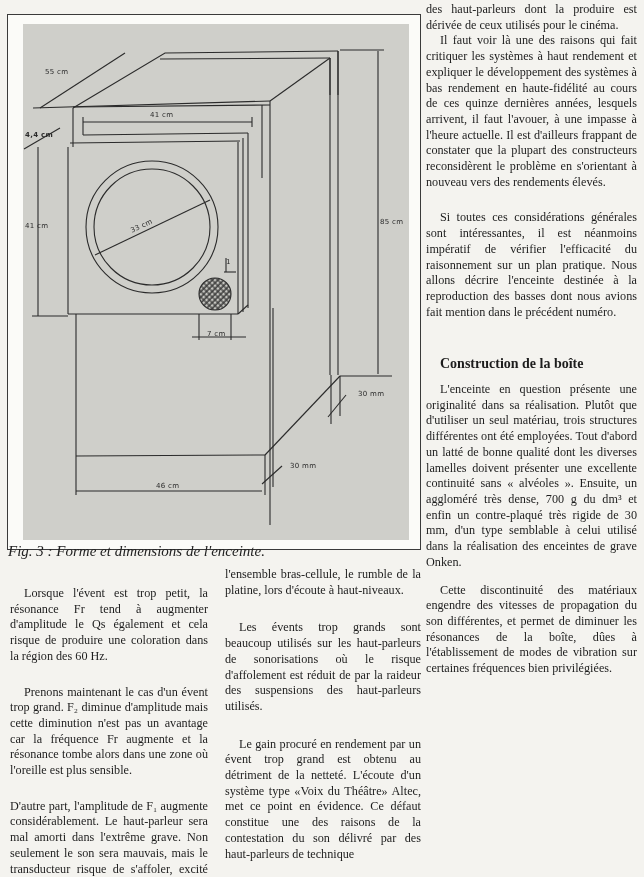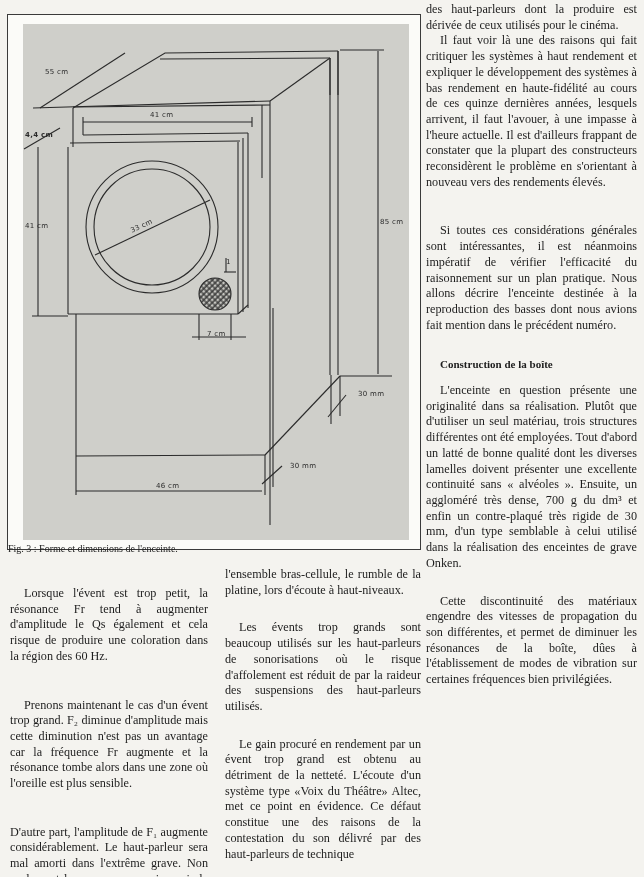--- a/index.html
+++ b/index.html
@@ -18,34 +18,34 @@
     position: absolute; left: 23px; top: 24px; width: 386px; height: 516px;
     background: #cfcfca;
   }
   .fig-svg { position: absolute; left: 0; top: 0; }
   .dim {
     position: absolute; font-family: "DejaVu Sans", sans-serif;
     font-size: 7px; color: #2a2a2a; letter-spacing: 0.3px; white-space: nowrap;
   }
   .caption {
     position: absolute; left: 8px; top: 543px;
-    font-size: 10px; color: #222;
+    font-style: italic; font-size: 15px; color: #222;
   }
   .col {
     position: absolute; font-size: 12.2px; line-height: 15.7px;
     text-align: justify; hyphens: manual;
   }
   .col p { margin: 0; text-indent: 14px; }
   .col p.noind { text-indent: 0; }
-  .col p.gap { margin-top: 33px; }
+  .col p.gap { margin-top: 20px; }
   .col1 { left: 10px; top: 586px; width: 198px; }
   .col2 { left: 225px; top: 567px; width: 196px; }
   .col3 { left: 426px; top: 2px; width: 211px; }
   .heading {
-    font-weight: bold; font-size: 11px; margin: 24px 0 10px 14px;
+    font-weight: bold; font-size: 14px; margin: 36px 0 10px 14px;
     text-indent: 0;
   }
 </style>
 </head>
 <body>
 
 <div class="fig-outer"></div>
 <div class="fig-grey"></div>
 
 <svg class="fig-svg" width="644" height="560" viewBox="0 0 644 560" fill="none" stroke="#2b2b2b" stroke-width="1.1">
@@ -143,14 +143,14 @@
   <p class="gap" style="margin-top:22px">Les évents trop grands sont beaucoup utilisés sur les haut-parleurs de sonorisations où le risque d'affolement est réduit de par la raideur des suspensions des haut-parleurs utilisés.</p>
   <p class="gap" style="margin-top:22px">Le gain procuré en rendement par un évent trop grand est obtenu au détriment de la netteté. L'écoute d'un système type «Voix du Théâtre» Altec, met ce point en évidence. Ce défaut constitue une des raisons de la contestation du son délivré par des haut-parleurs de technique</p>
 </div>
 
 <div class="col col3">
   <p class="noind">des haut-parleurs dont la produire est dérivée de ceux utilisés pour le cinéma.</p>
   <p>Il faut voir là une des raisons qui fait critiquer les systèmes à haut rendement et expliquer le développement des systèmes à bas rendement en haute-fidélité au cours de ces quinze dernières années, lesquels arrivent, il faut l'avouer, à une impasse à l'heure actuelle. Il est d'ailleurs frappant de constater que la plupart des constructeurs reconsidèrent le problème en s'orientant à nouveau vers des rendements élevés.</p>
   <p class="gap">Si toutes ces considérations générales sont intéressantes, il est néanmoins impératif de vérifier l'efficacité du raisonnement sur un plan pratique. Nous allons décrire l'enceinte destinée à la reproduction des basses dont nous avions fait mention dans le précédent numéro.</p>
   <div class="heading">Construction de la boîte</div>
   <p>L'enceinte en question présente une originalité dans sa réalisation. Plutôt que d'utiliser un seul matériau, trois structures différentes ont été employées. Tout d'abord un latté de bonne qualité dont les diverses lamelles doivent présenter une excellente continuité sans « alvéoles ». Ensuite, un aggloméré très dense, 700 g du dm³ et enfin un contre-plaqué très rigide de 30 mm, d'un type semblable à celui utilisé dans la réalisation des enceintes de grave Onken.</p>
-  <p class="gap" style="margin-top:22px">Cette discontinuité des matériaux engendre des vitesses de propagation du son différentes, et permet de diminuer les résonances de la boîte, dûes à l'établissement de modes de vibration sur certaines fréquences bien privilégiées.</p>
+  <p class="gap" style="margin-top:12px">Cette discontinuité des matériaux engendre des vitesses de propagation du son différentes, et permet de diminuer les résonances de la boîte, dûes à l'établissement de modes de vibration sur certaines fréquences bien privilégiées.</p>
 </div>
 
 </body></html>

